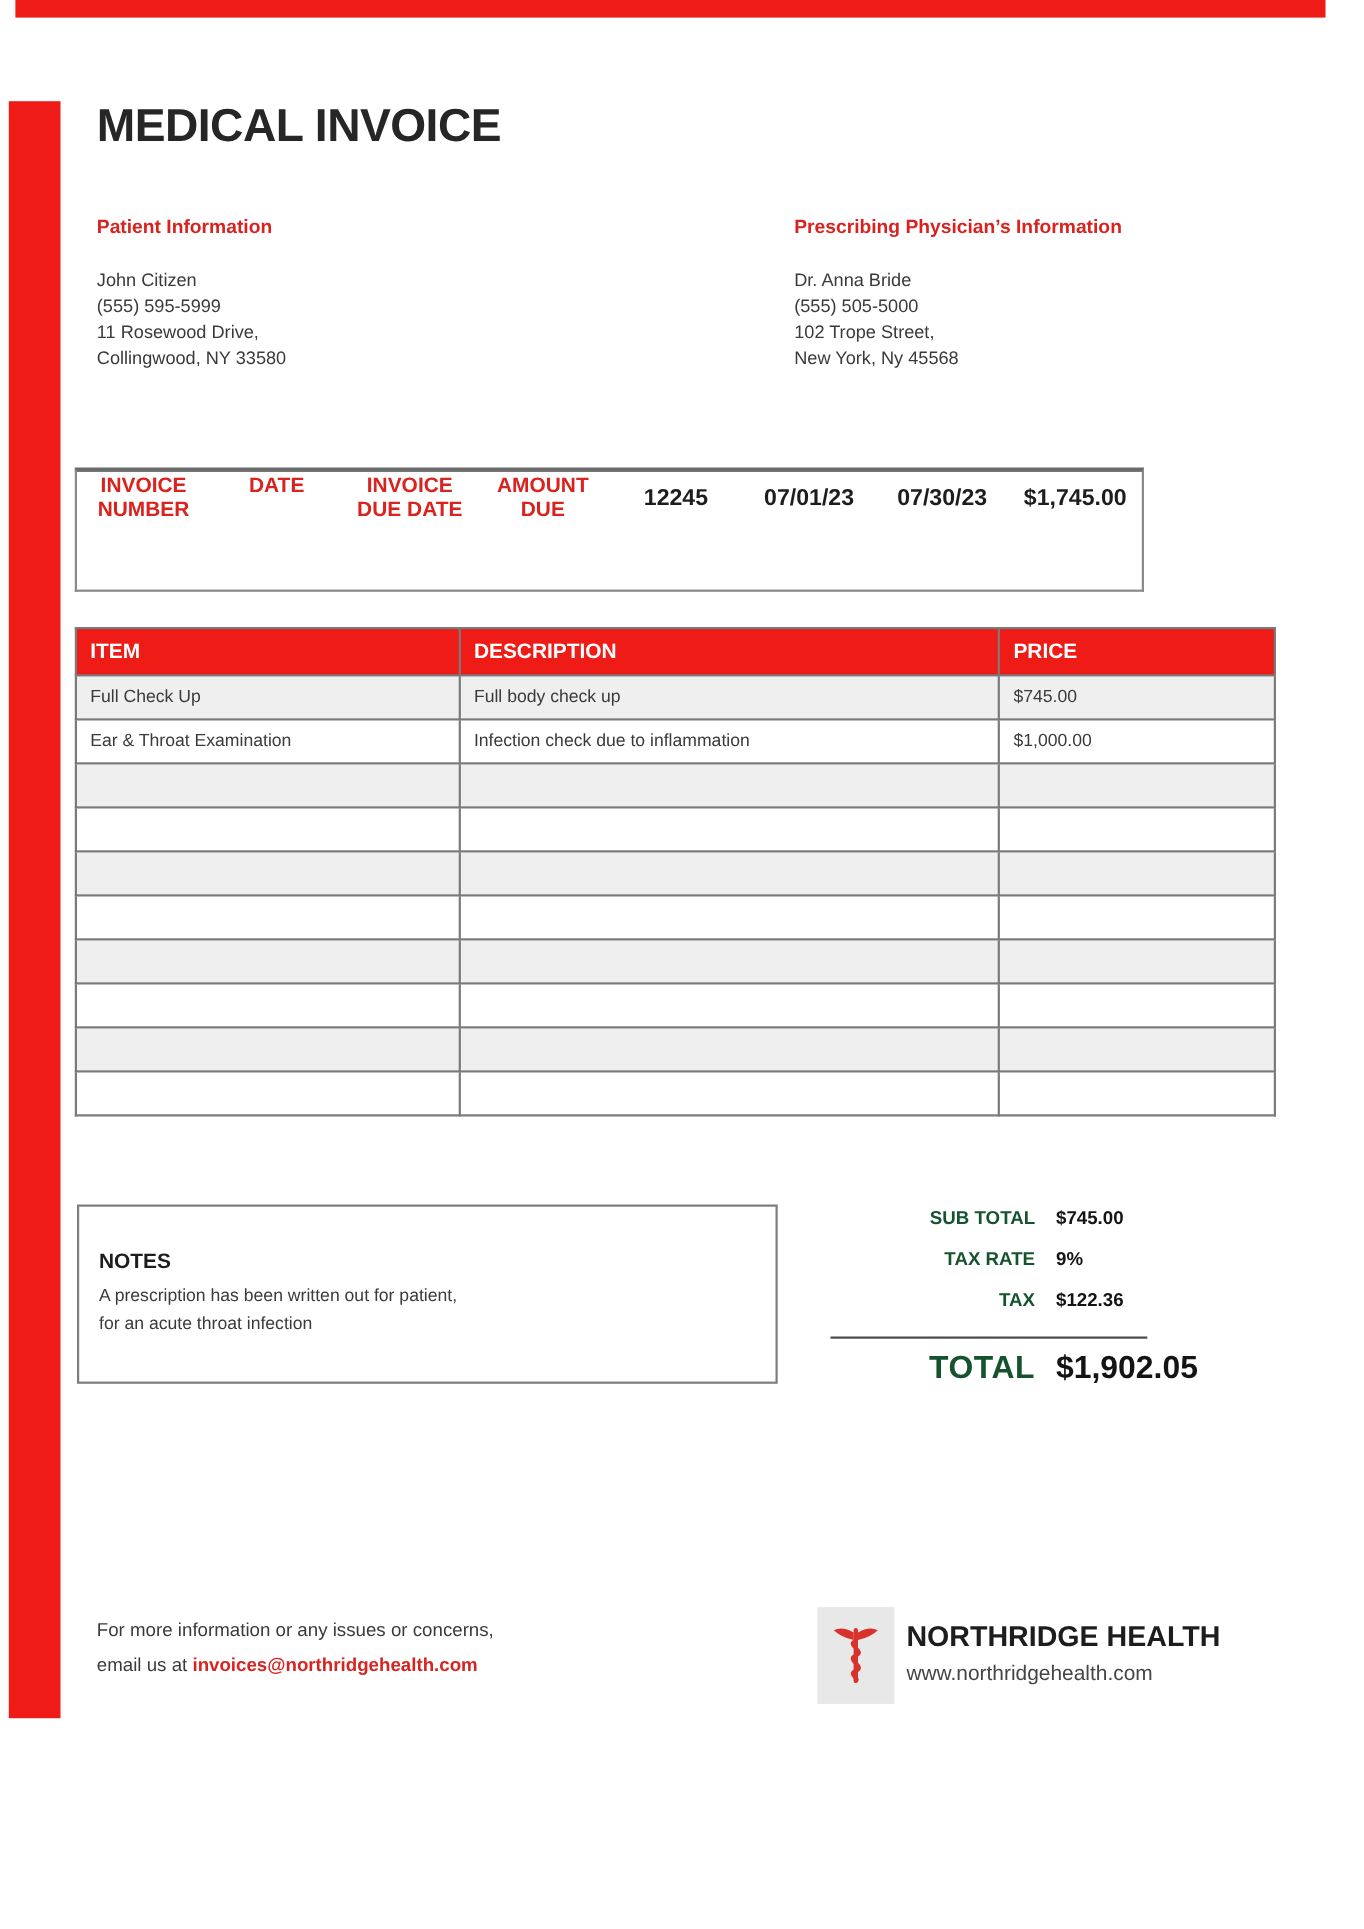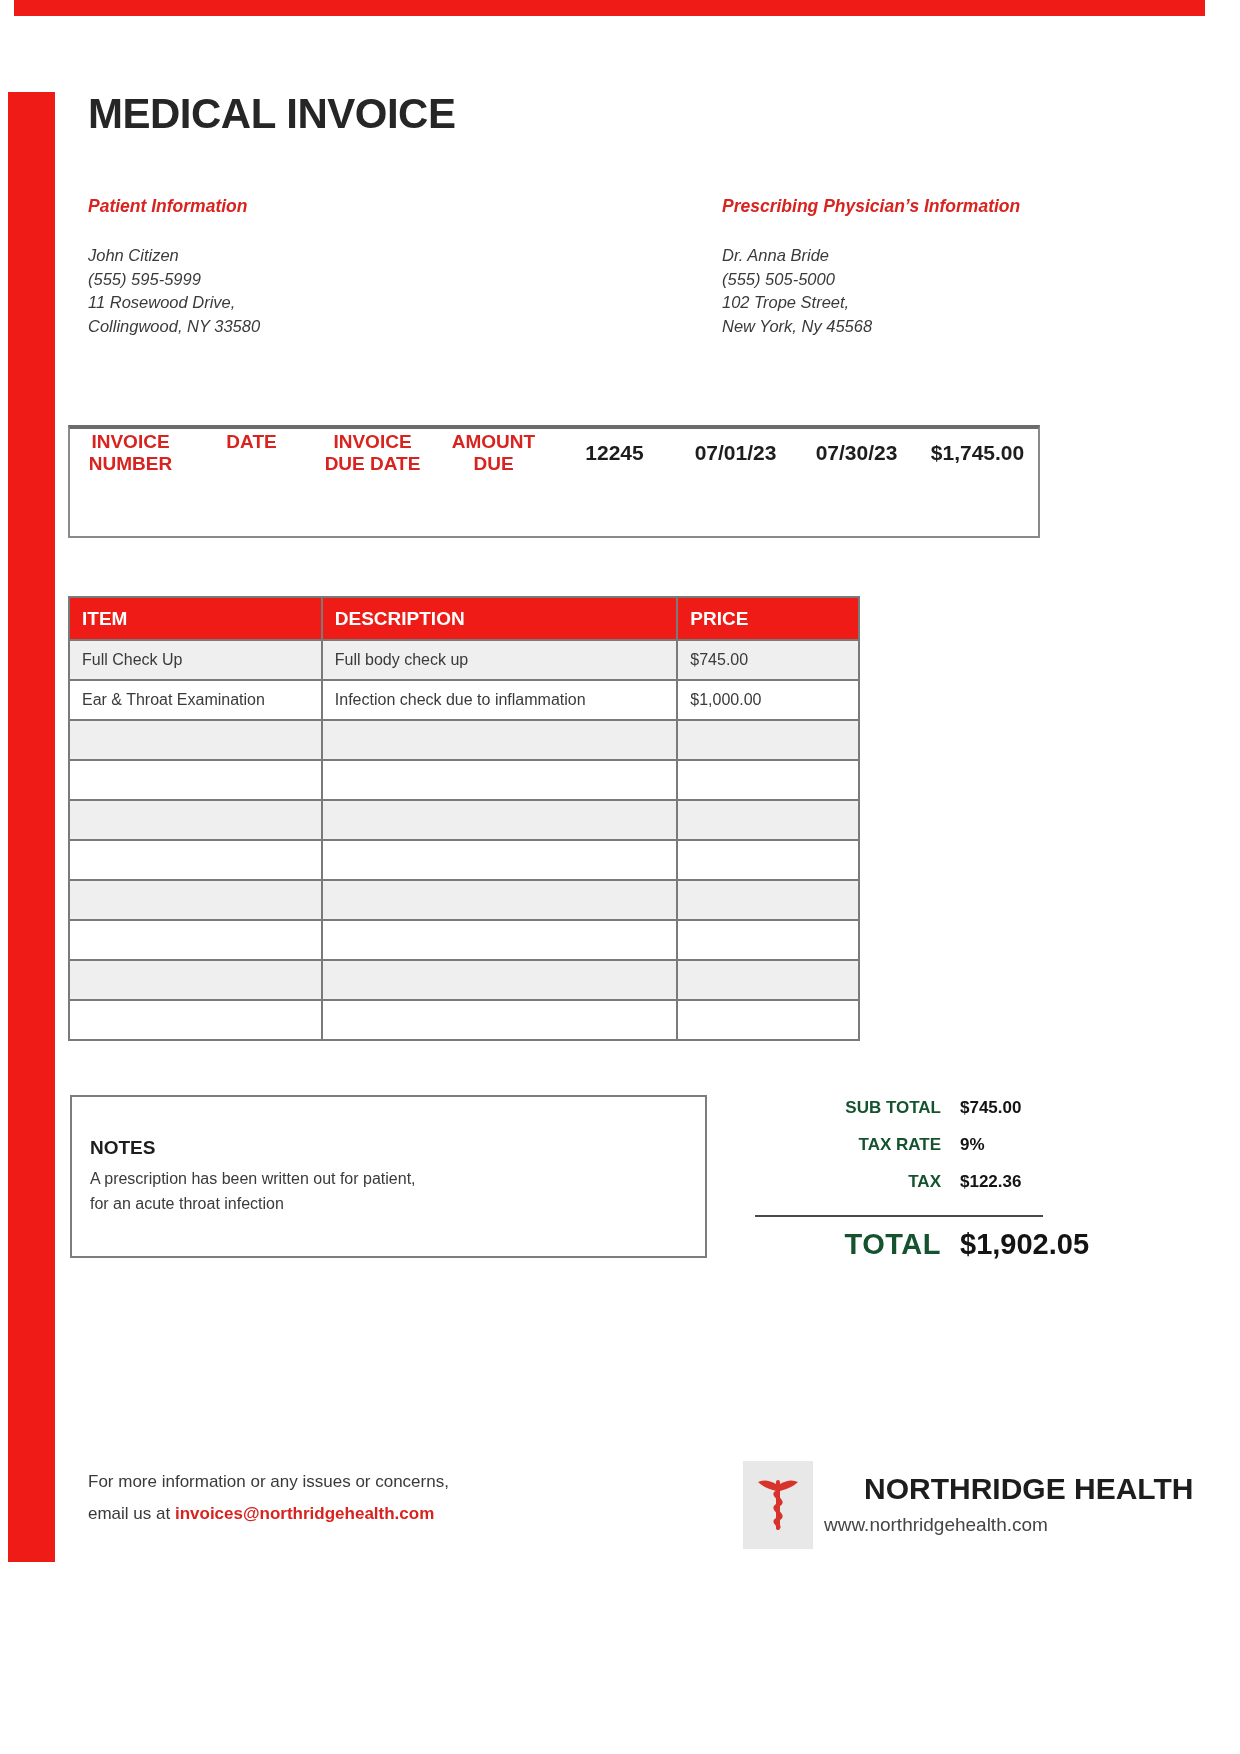--- a/index.html
+++ b/index.html
@@ -13,40 +13,40 @@
     overflow: hidden;
   }
   
   .top-strip { position: absolute; left: 14px; top: 0; width: 1191px; height: 16px; background: var(--accent); }
   .left-bar  { position: absolute; left: 8px; top: 92px; width: 47px; height: 1470px; background: var(--accent); }
 
   
   .title { position: absolute; left: 88px; top: 90px; font-size: 42px; font-weight: 700; color: #262626; letter-spacing: -0.5px; }
 
   
-  .info-block { position: absolute; top: 196px; font-style: italic; }
+  .info-block { position: absolute; top: 196px; }
   .info-block.patient { left: 88px; }
   .info-block.physician { left: 722px; }
   .red-heading { color: var(--accentText); font-weight: 700; font-size: 17.5px; margin-bottom: 27px; }
   .addr-line { font-size: 16.5px; color: #3a3a3a; line-height: 23.5px; }
 
   
   .summary-box {
     position: absolute; left: 68px; top: 425px; width: 972px; height: 113px;
     border: 2px solid #8a8a8a; border-top: 4px solid #6b6b6b;
     display: flex; flex-direction: row; justify-content: center;
   }
   .summary-row { display: flex; width: 100%; }
   .summary-cell { flex: 1 1 25%; text-align: center; }
   .summary-label { font-size: 19px; font-weight: 700; color: var(--accentText); margin-top: 2px; }
   .summary-value { font-size: 21px; font-weight: 700; color: #1d1d1d; margin-top: 12px; text-align: center; }
 
   
   .items-table {
-    position: absolute; left: 68px; top: 596px; width: 792px;
+    position: absolute; left: 68px; top: 570px; width: 1092px;
     border-collapse: collapse; table-layout: fixed;
   }
   .items-table th {
     background: var(--accent); color: #ffffff; text-align: left;
     font-size: 19px; font-weight: 700; height: 43px; padding: 0 0 0 12px;
     border: 2px solid #7a7a7a;
   }
   .items-table th + th { border-left: 2px solid #bdbdbd; }
   .items-table td {
     height: 40px; padding: 0 0 0 12px; font-size: 16px; color: #3a3a3a;
@@ -74,21 +74,21 @@
   .totals-row.grand .totals-value { font-size: 29px; }
 
   
   .footer-text { position: absolute; left: 88px; top: 1466px; font-size: 17px; color: #3a3a3a; line-height: 32px; }
   .footer-email { color: var(--accentText); font-weight: 700; text-decoration: none; }
   .brand-logo-box {
     position: absolute; left: 743px; top: 1461px; width: 70px; height: 88px;
     background: #e8e8e8; display: flex; align-items: center; justify-content: center;
   }
   .brand-text { position: absolute; left: 824px; top: 1472px; }
-  .brand-name { font-size: 30px; font-weight: 700; color: #1d1d1d; margin-left: 40px; }
+  .brand-name { font-size: 26px; font-weight: 700; color: #1d1d1d; }
   .brand-site { font-size: 19px; color: #454545; margin-top: 8px; }
 </style>
 </head>
 <body>
 
 <div class="page" style="--accent: #ee1b16; --accentText: #d8231f;">
 
   <div class="top-strip"></div>
   <div class="left-bar"></div>
 

